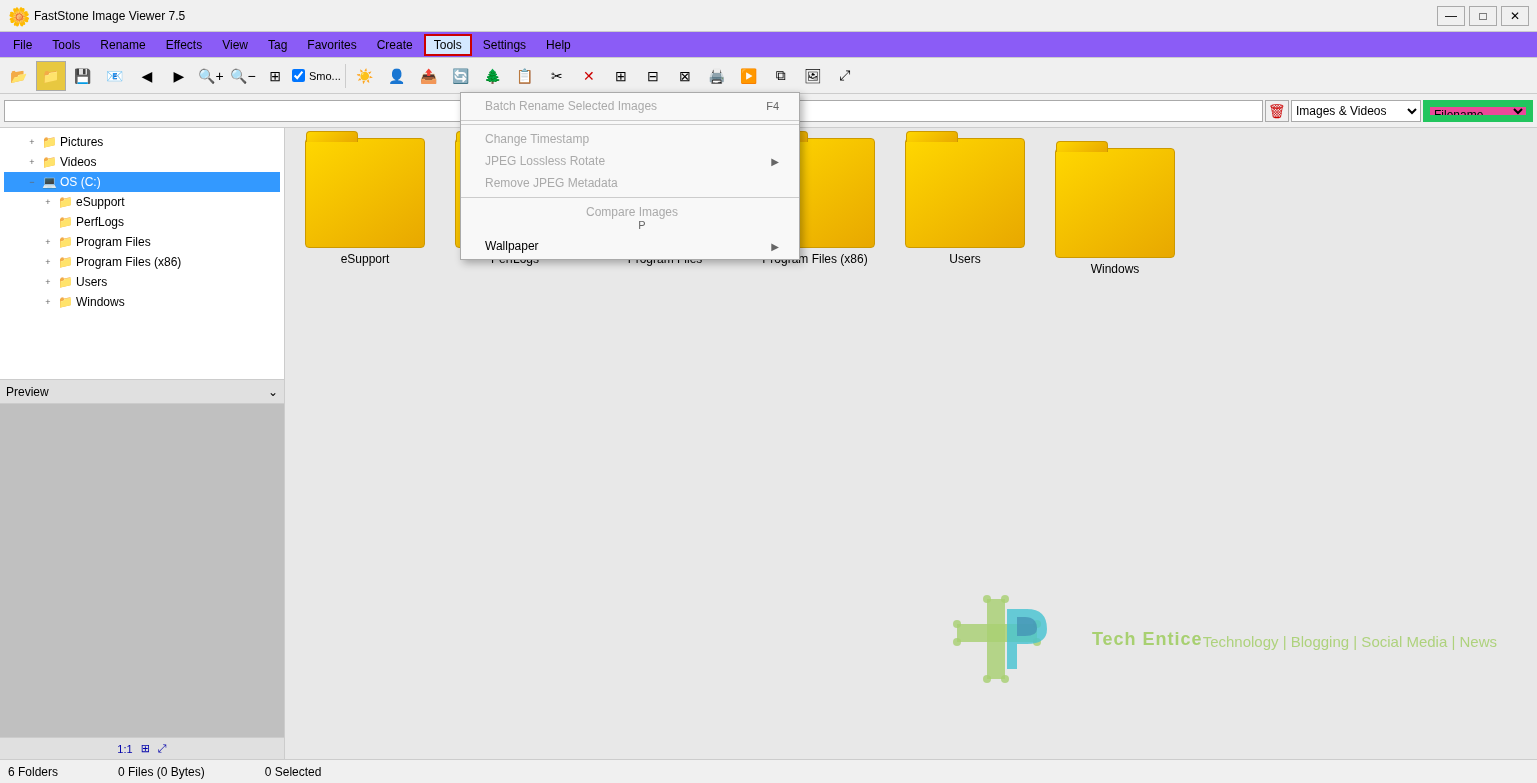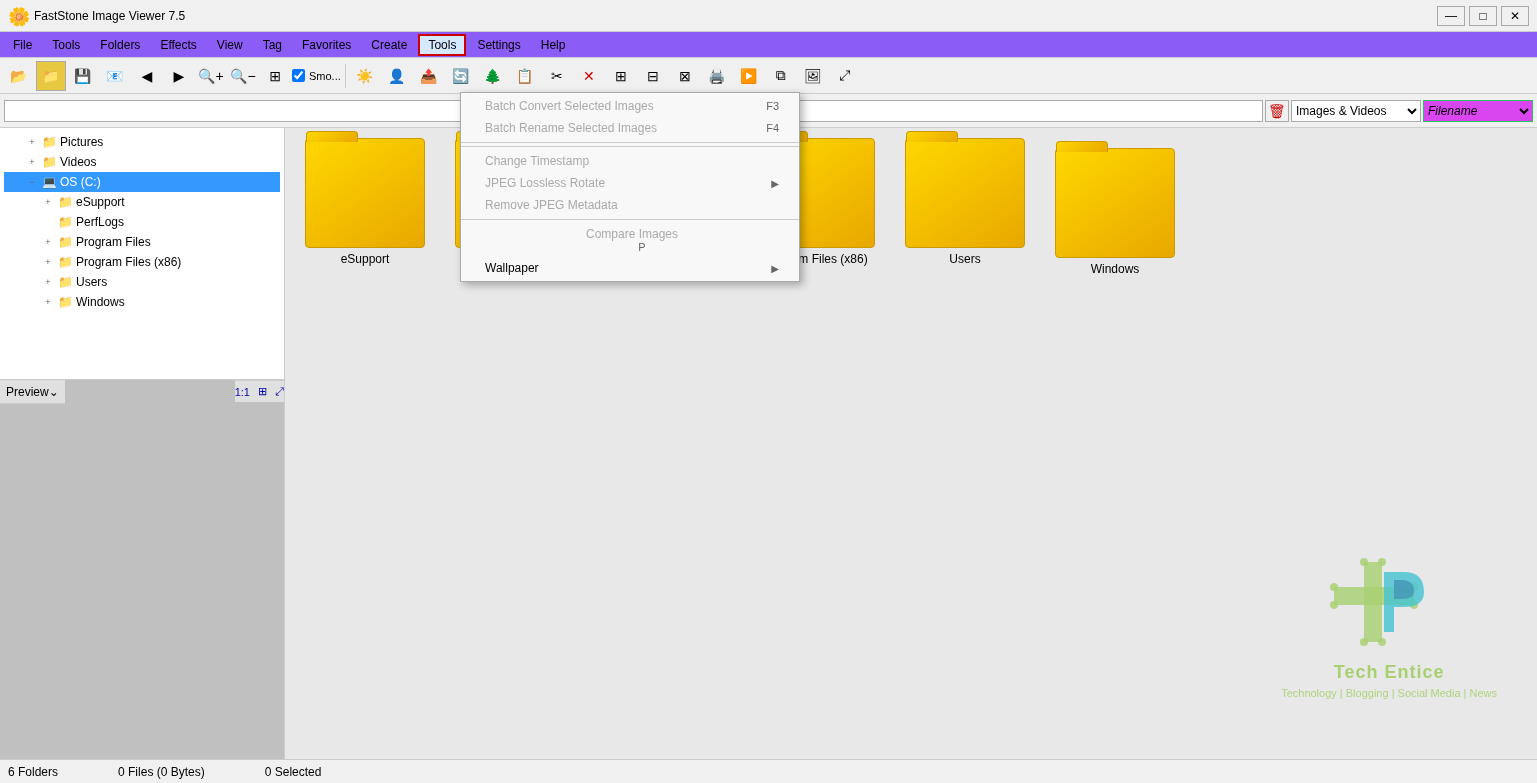--- a/index.html
+++ b/index.html
@@ -166,21 +166,21 @@
       font-size: 12px;
     }
     .tree-label { font-size: 12px; }
 
     #preview-area {
       height: 380px;
       border-top: 1px solid #ccc;
       background: #c0c0c0;
       position: relative;
       display: flex;
-      flex-direction: row;
+      flex-direction: column;
     }
     #preview-header {
       background: #e0e0e0;
       height: 24px;
       display: flex;
       align-items: center;
       justify-content: space-between;
       padding: 0 6px;
       border-bottom: 1px solid #ccc;
       font-size: 12px;
@@ -326,25 +326,24 @@
 
     .filter-select {
       height: 22px;
       border: 1px solid #aaa;
       font-size: 12px;
       background: white;
       min-width: 130px;
     }
     .sort-select {
       height: 22px;
-      border: 1px solid #22c55e;
-      font-size: 12px;
-      background: #d946ef;
+      border: 7px solid #22c55e;
+      font-size: 12px;
+      background: #ec4899;
       min-width: 110px;
-      font-style: italic;
     }
     .delete-btn {
       width: 24px;
       height: 22px;
       background: #f0f0f0;
       border: 1px solid #aaa;
       cursor: pointer;
       display: flex;
       align-items: center;
       justify-content: center;
@@ -363,21 +362,21 @@
   <div id="title-bar-controls">
     <button class="title-btn">—</button>
     <button class="title-btn">□</button>
     <button class="title-btn close">✕</button>
   </div>
 </div>
 
 <div id="menu-bar">
   <div class="menu-item">File</div>
   <div class="menu-item">Tools</div>
-  <div class="menu-item">Folders</div>
+  <div class="menu-item">Rename</div>
   <div class="menu-item">Effects</div>
   <div class="menu-item">View</div>
   <div class="menu-item">Tag</div>
   <div class="menu-item">Favorites</div>
   <div class="menu-item">Create</div>
   <div class="menu-item tools-active" style="border: 2px solid #cc0000; background:#d4e8ff;">Tools</div>
   <div class="menu-item">Settings</div>
   <div class="menu-item">Help</div>
 </div>
 
@@ -542,53 +541,49 @@
       <div class="folder-icon"></div>
       <span class="folder-label">Users</span>
     </div>
 
     <div class="folder-item" style="margin-top: 10px;">
       <div class="folder-icon"></div>
       <span class="folder-label">Windows</span>
     </div>
 
     <div id="watermark">
-      <div style="display:flex; flex-direction:column; align-items:center;">
+      <div style="display:flex; flex-direction:row; align-items:center;">
 
         <svg width="160" height="120" viewBox="0 0 160 120">
 
           <rect x="55" y="20" width="18" height="80" fill="#8dc63f" opacity="0.8"></rect>
           <rect x="25" y="45" width="80" height="18" fill="#8dc63f" opacity="0.8"></rect>
 
           <circle cx="55" cy="20" r="4" fill="#8dc63f" opacity="0.8"></circle>
           <circle cx="73" cy="20" r="4" fill="#8dc63f" opacity="0.8"></circle>
           <circle cx="25" cy="45" r="4" fill="#8dc63f" opacity="0.8"></circle>
           <circle cx="25" cy="63" r="4" fill="#8dc63f" opacity="0.8"></circle>
           <circle cx="105" cy="45" r="4" fill="#8dc63f" opacity="0.8"></circle>
           <circle cx="105" cy="63" r="4" fill="#8dc63f" opacity="0.8"></circle>
           <circle cx="55" cy="100" r="4" fill="#8dc63f" opacity="0.8"></circle>
           <circle cx="73" cy="100" r="4" fill="#8dc63f" opacity="0.8"></circle>
 
           <path d="M75 30 L95 30 Q115 30 115 50 Q115 65 95 65 L85 65 L85 90 L75 90 Z" fill="#00b4c8" opacity="0.8"></path>
           <path d="M85 38 L93 38 Q105 38 105 50 Q105 57 93 57 L85 57 Z" fill="#0070a0" opacity="0.8"></path>
         </svg>
         <span style="color:#8dc63f; font-size:18px; font-weight:bold; letter-spacing:1px;">Tech Entice</span>
-        <span style="color:#8dc63f; font-size:11px; margin-top:4px; opacity:0.9;">Technology | Blogging | Social Media | News</span>
+        <span style="color:#8dc63f; font-size:15px; margin-top:4px; opacity:0.9;">Technology | Blogging | Social Media | News</span>
       </div>
     </div>
 
   </div>
 </div>
 
 <div id="tools-menu">
 
-  <div class="menu-entry" style="color:#aaa; justify-content:space-between;">
-    <span>Batch Convert Selected Images</span>
-    <span class="menu-shortcut">F3</span>
-  </div>
 
   <div class="menu-entry" style="color:#aaa; justify-content:space-between;">
     <span>Batch Rename Selected Images</span>
     <span class="menu-shortcut">F4</span>
   </div>
 
   <div class="menu-divider"></div>
 
 
   <div class="menu-divider"></div>

